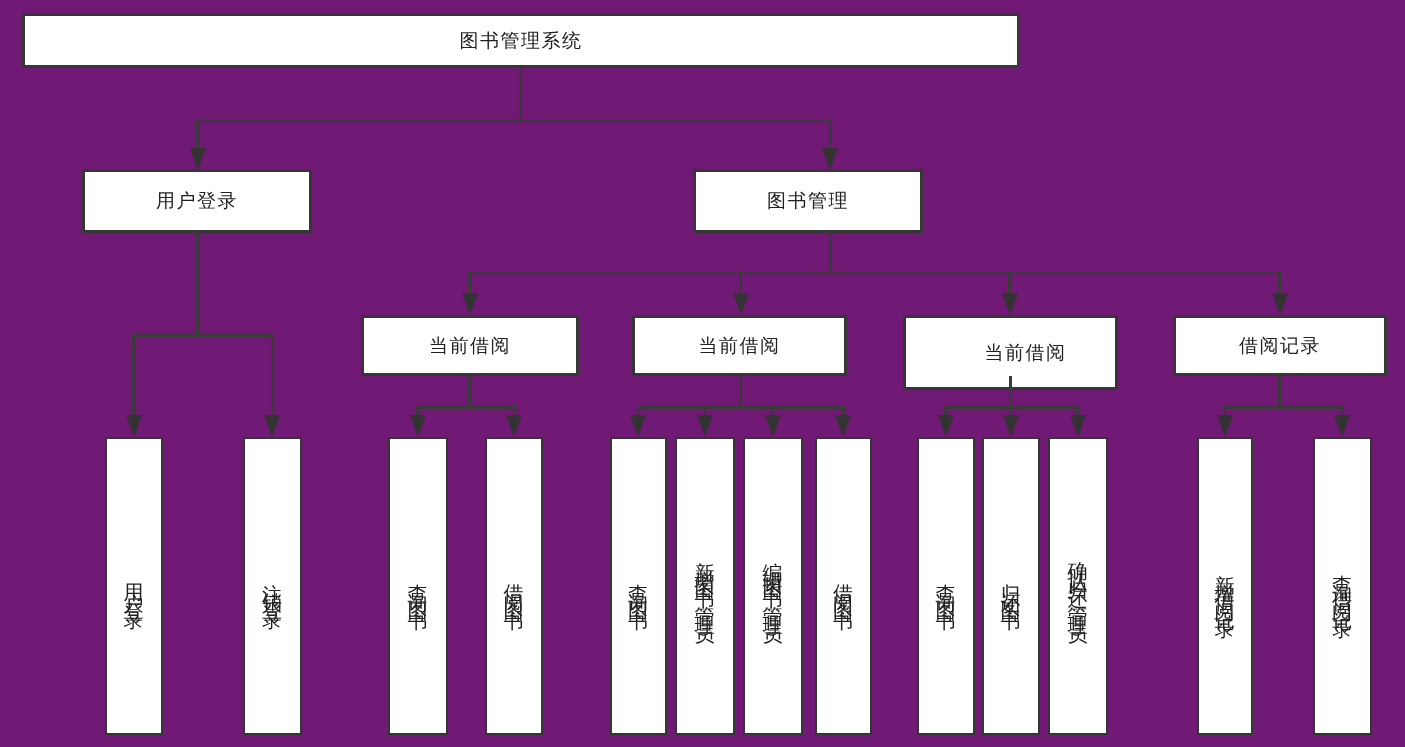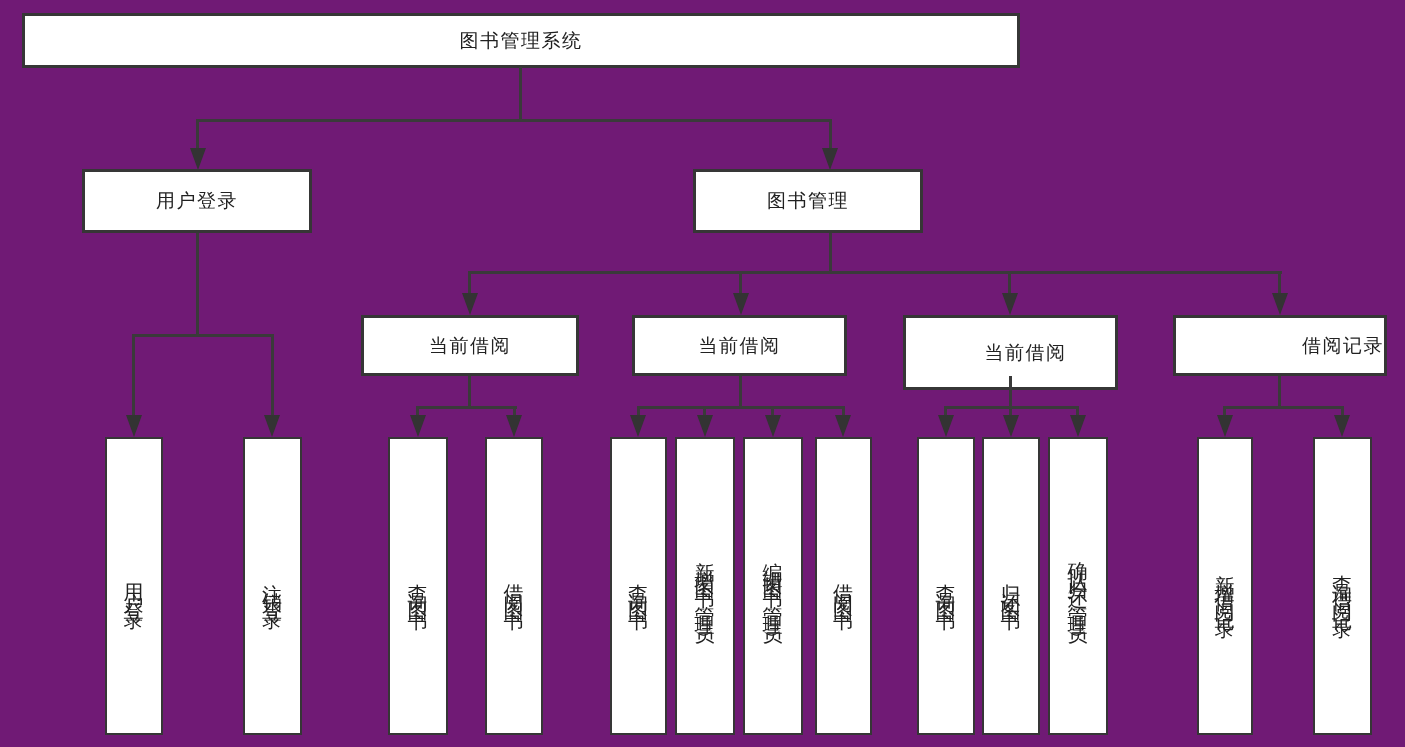--- a/index.html
+++ b/index.html
@@ -70,21 +70,21 @@
 
   
   #root-box   { left: 22px;  top: 13px;  width: 998px; height: 55px; }
   
   #l2-user    { left: 82px;  top: 169px; width: 230px; height: 64px; }
   #l2-book    { left: 693px; top: 169px; width: 230px; height: 64px; }
   
   #l3-recommend { left: 361px;  top: 315px; width: 218px; height: 61px; }
   #l3-borrow    { left: 632px;  top: 315px; width: 215px; height: 61px; }
   #l3-current   { left: 903px;  top: 315px; width: 215px; height: 75px; padding-left: 30px; }
-  #l3-record    { left: 1173px; top: 315px; width: 214px; height: 61px; justify-content: flex-end; }
+  #l3-record    { left: 1173px; top: 315px; width: 214px; height: 61px; }
   
   .leaf { top: 437px; height: 298px; }
   #g1-1 { left: 105px;  width: 58px; }
   #g1-2 { left: 243px;  width: 59px; }
   #g2-1 { left: 388px;  width: 60px; }
   #g2-2 { left: 485px;  width: 58px; }
   #g3-1 { left: 610px;  width: 57px; }
   #g3-2 { left: 675px;  width: 60px; }
   #g3-3 { left: 743px;  width: 60px; }
   #g3-4 { left: 815px;  width: 57px; }

